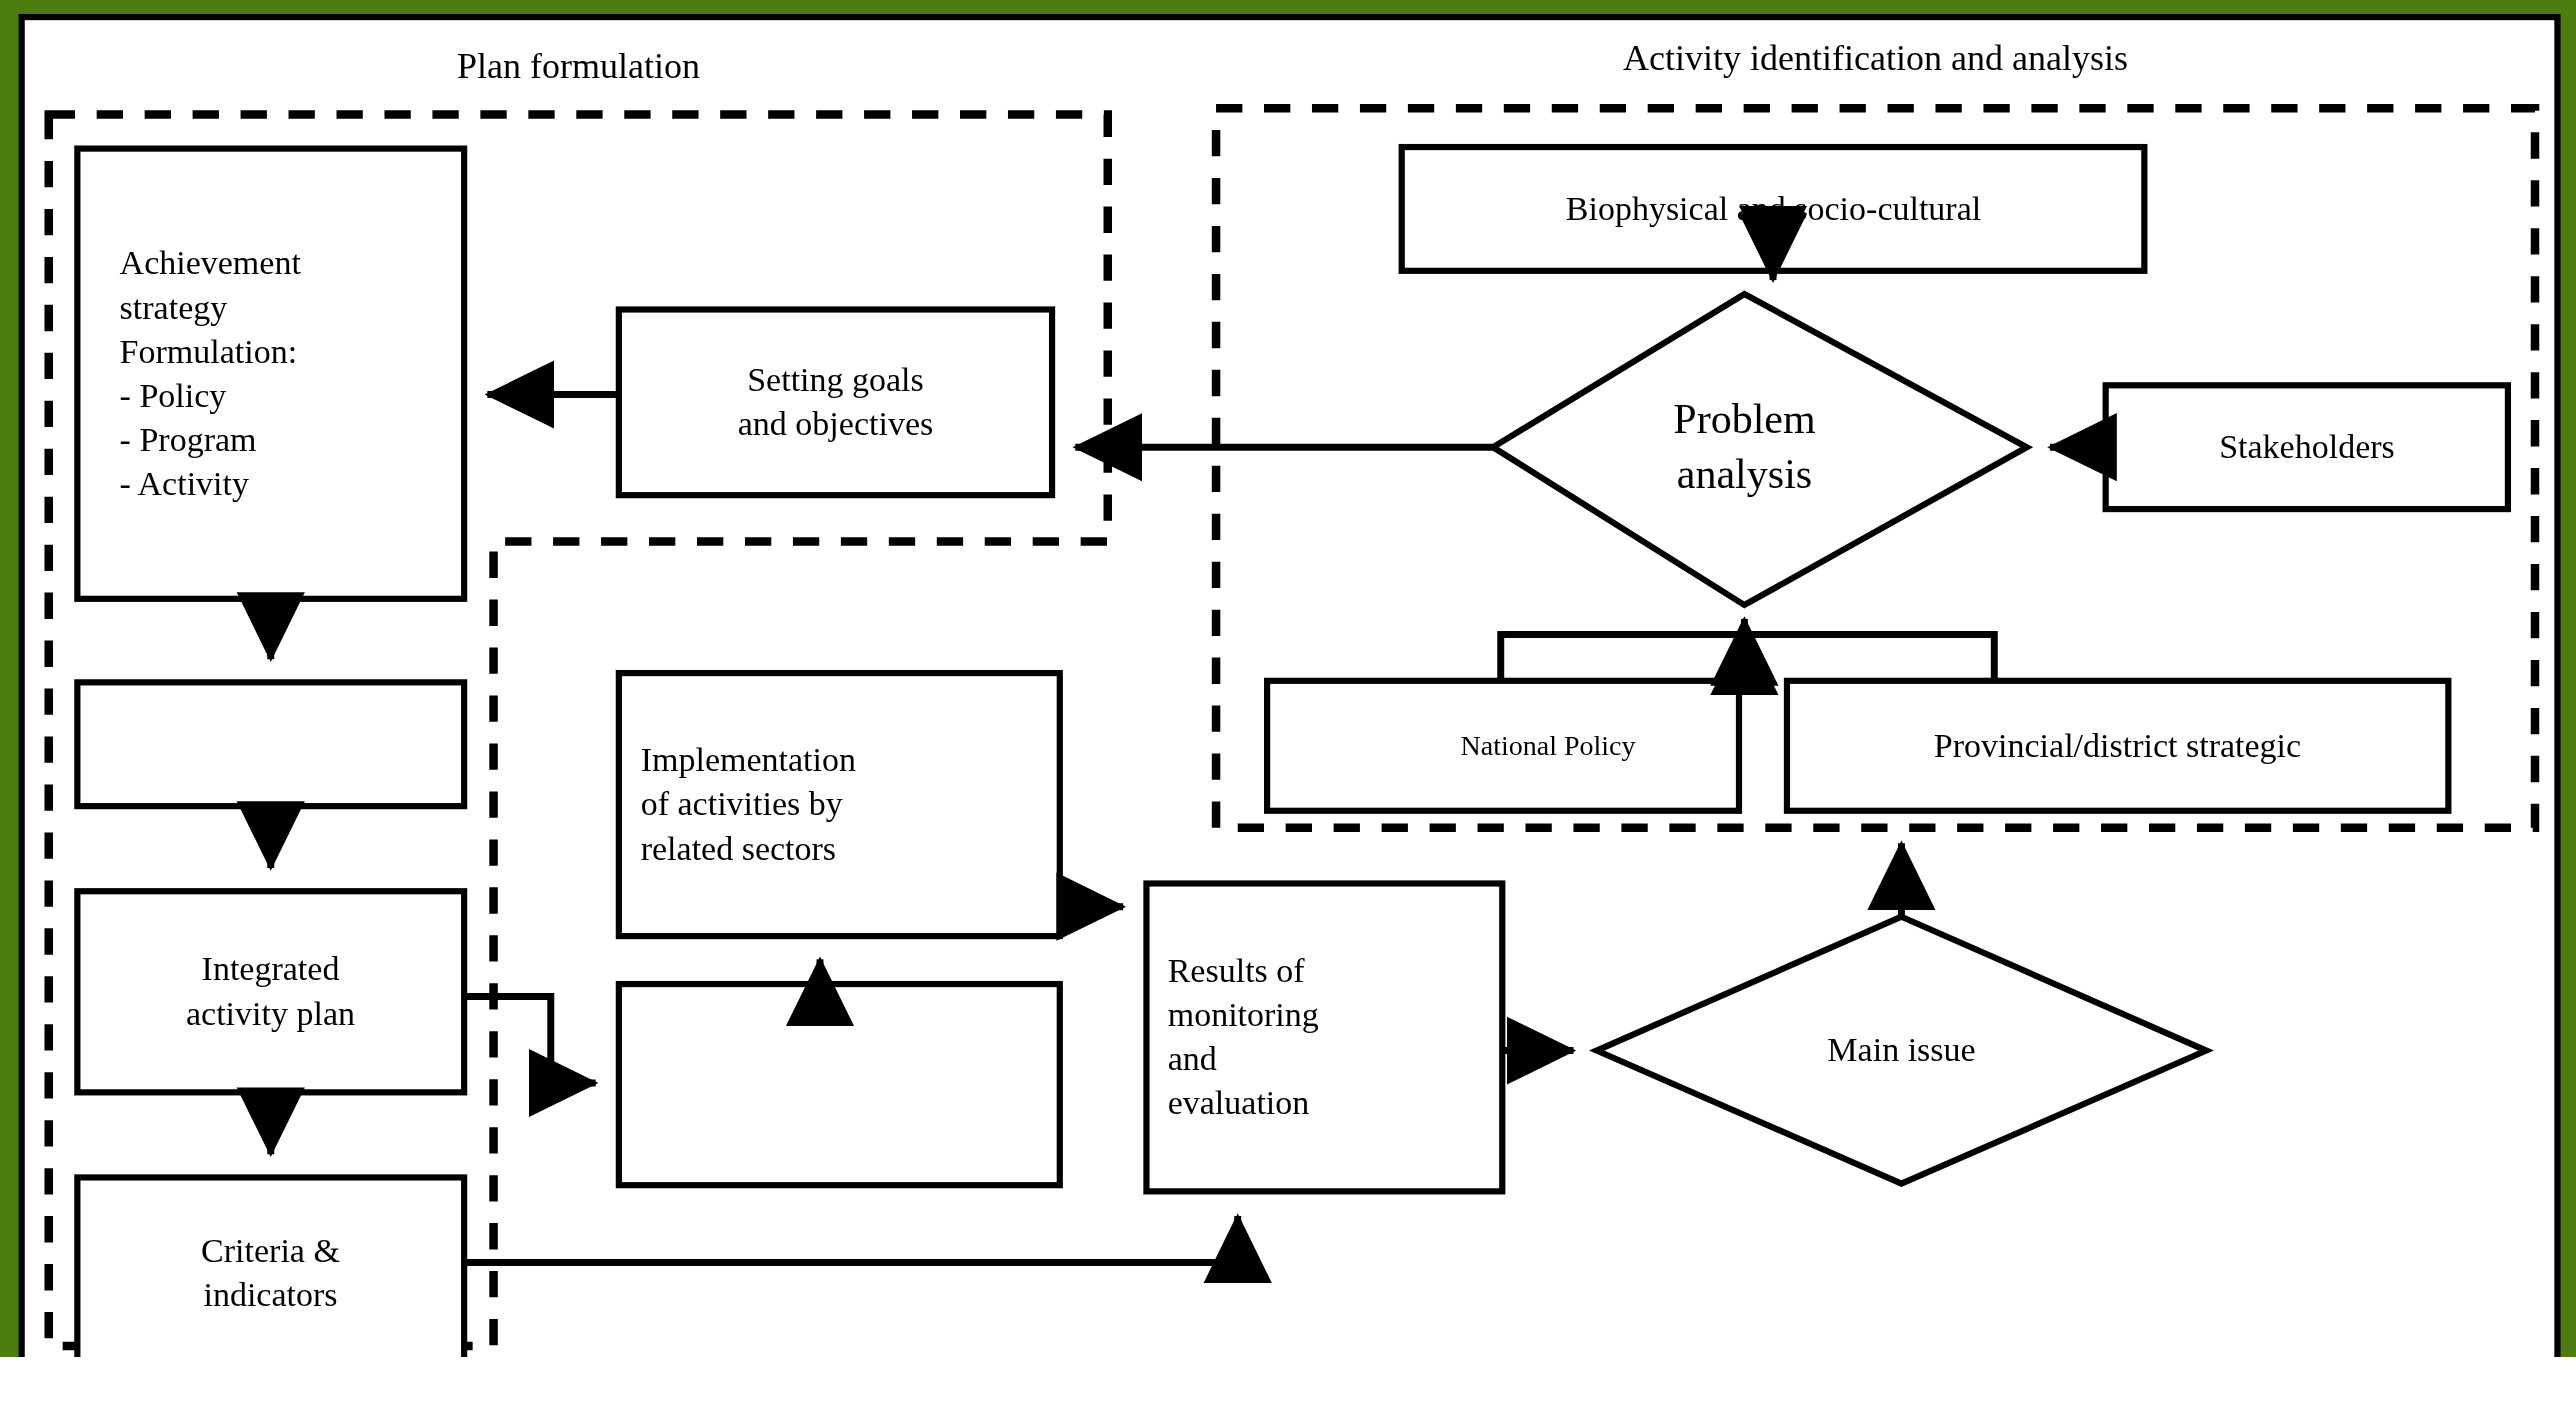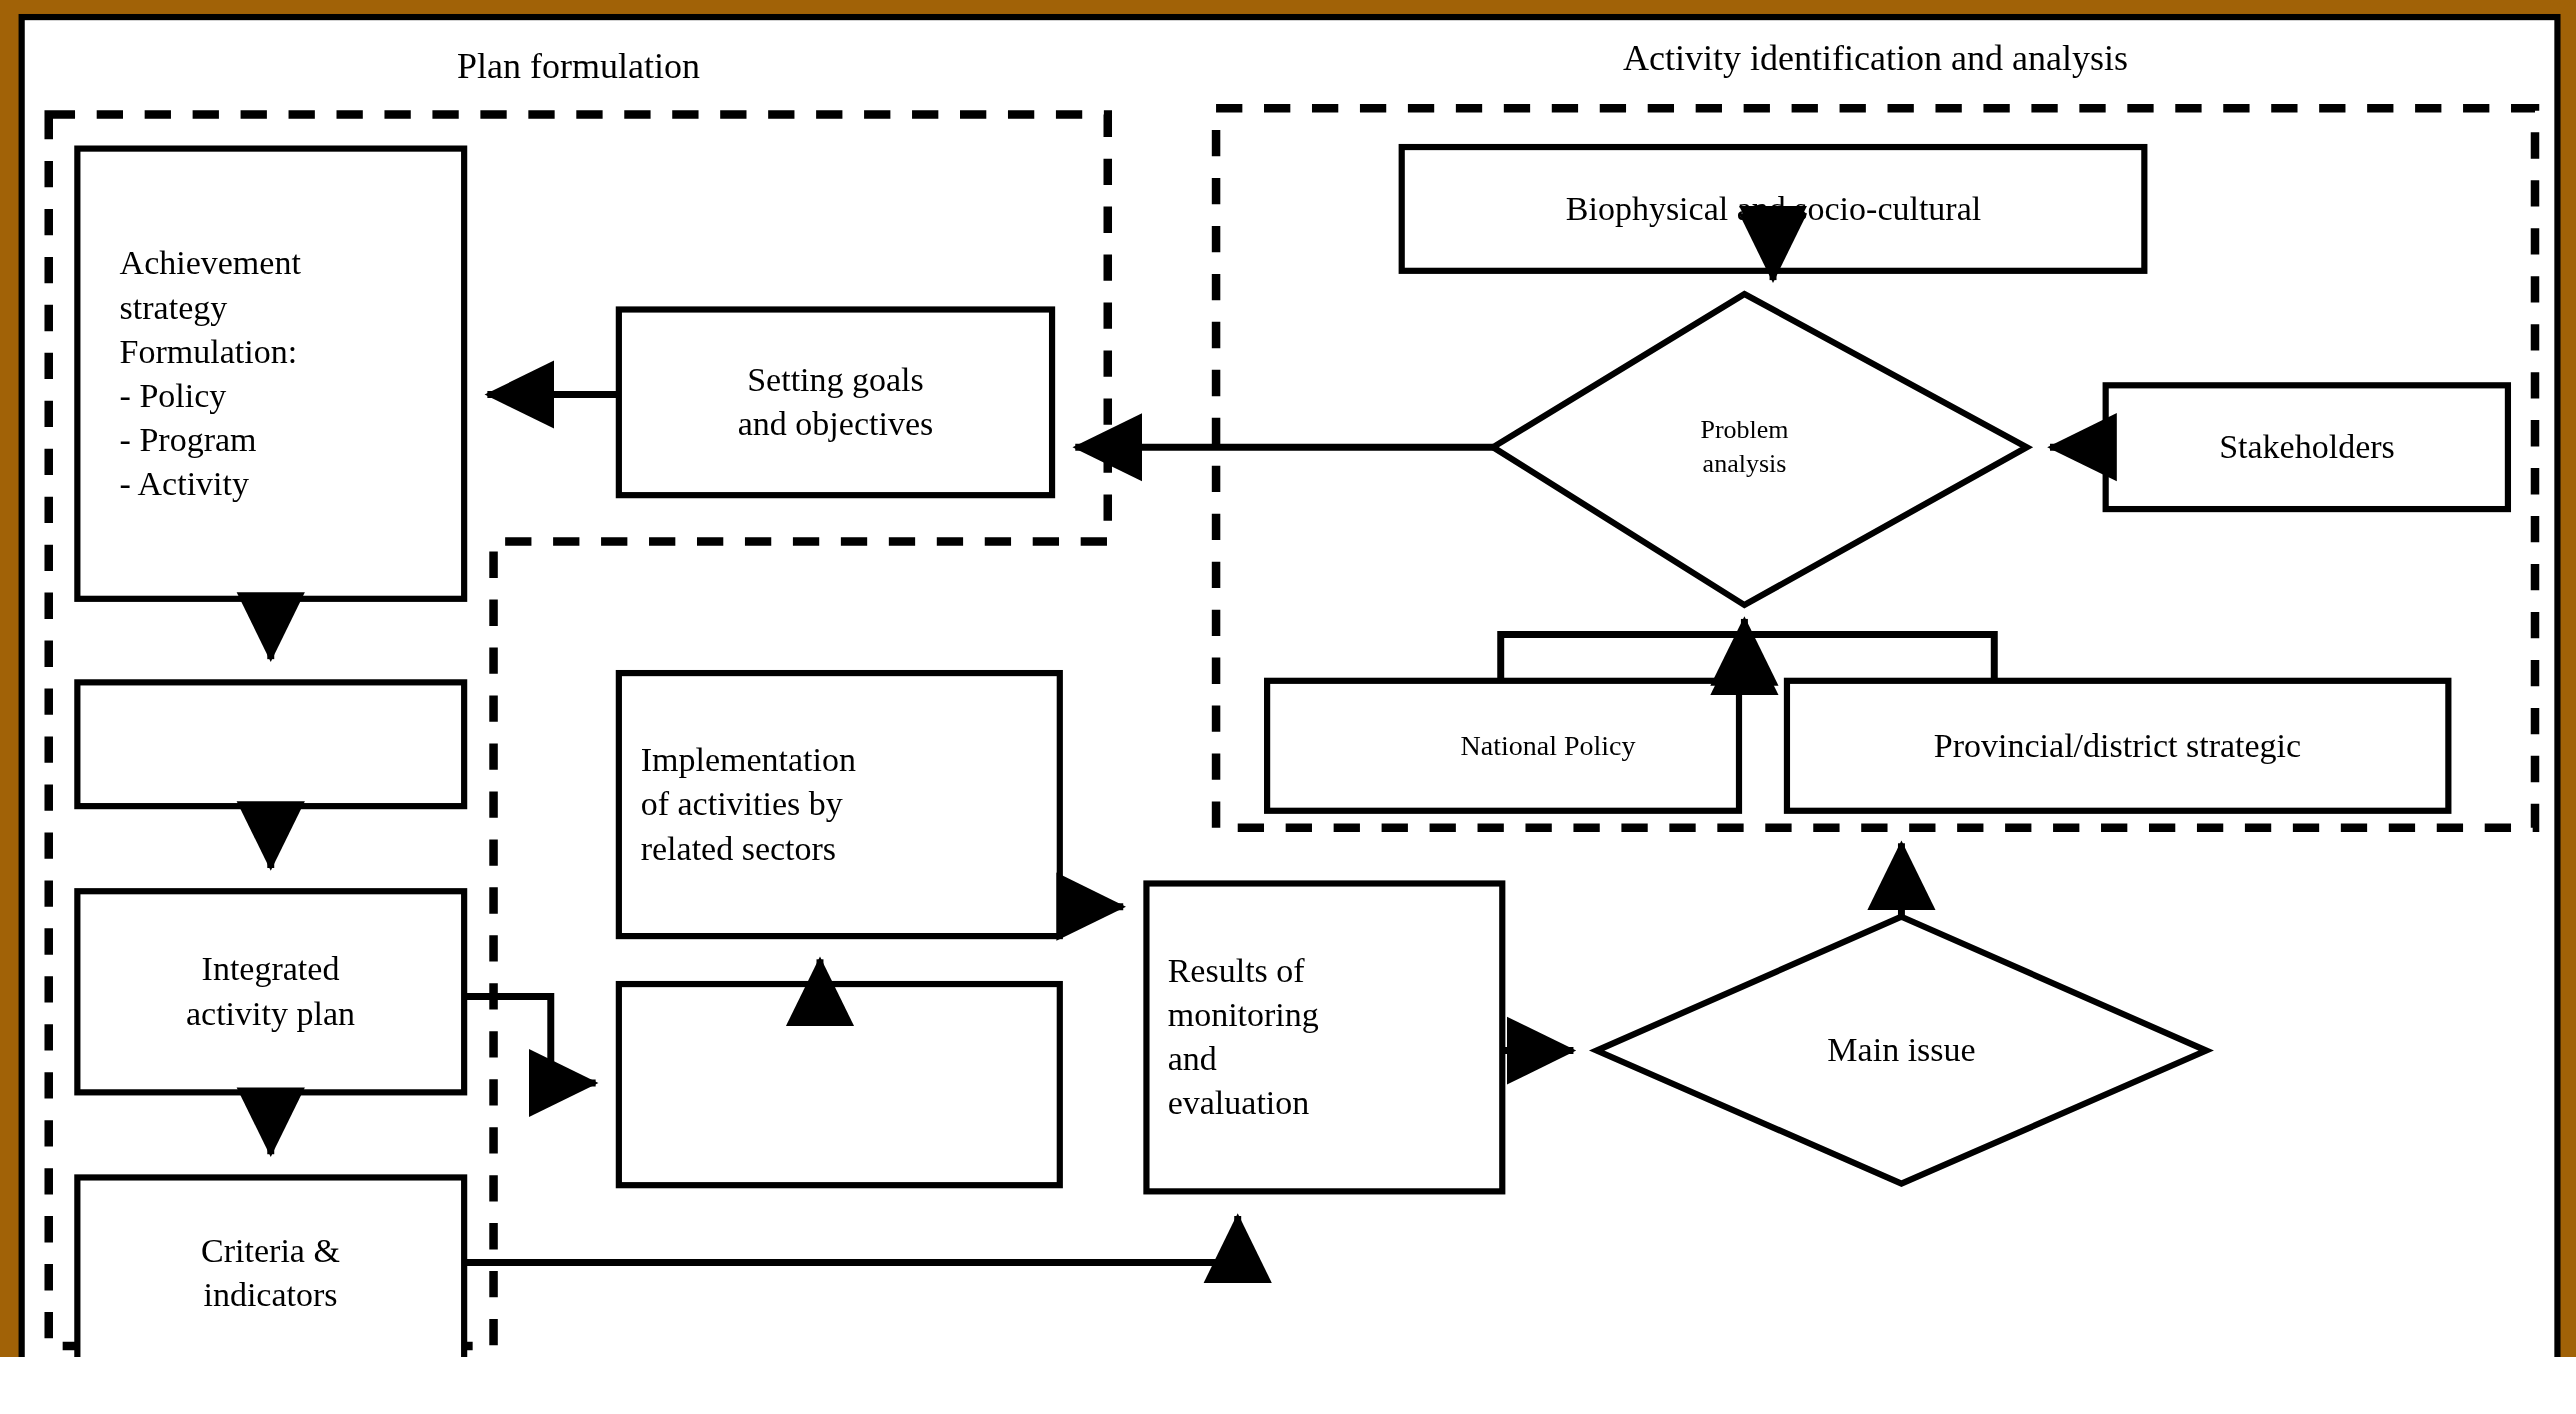--- a/index.html
+++ b/index.html
@@ -1,17 +1,17 @@
 <!DOCTYPE html>
 <html style="font-size:12.4px"><head>
 <meta charset="utf-8">
 <style>
   html,body{margin:0;padding:0;background:#ffffff;}
   body{width:2576px;height:1415px;font-family:"Liberation Serif",serif;}
-  #stage{position:relative;width:2576px;height:1357px;overflow:hidden;background:#a16207;text-decoration:underline;}
+  #stage{position:relative;width:2576px;height:1357px;overflow:hidden;background:#4d7c0f;text-decoration:underline;}
   svg{position:absolute;left:0;top:0;width:2576px;height:1415px;}
   .nodeText{
     position:absolute;
     font-family:"Liberation Serif",serif;
     color:#000;
     line-height:1.30;
     white-space:pre-line;
     pointer-events:none;
   }
   .ctr{display:flex;align-items:center;justify-content:center;text-align:center;}
@@ -139,21 +139,21 @@
 
   <div class="nodeText lft" style="left:1146px; top:883px; width:356px; height:308px; font-size:34px; padding-left:21.7px; box-sizing:border-box;">Results of
 monitoring
 and
 evaluation</div>
 
   <div class="nodeText ctr" style="left:1747px; top:1004px; width:309px; height:93px; font-size:34px;">Main issue</div>
 
   <div class="nodeText ctr" style="left:1402px; top:147px; width:743px; height:124px; font-size:34px;">Biophysical and socio-cultural</div>
 
-  <div class="nodeText ctr" style="left:1609px; top:385px; width:271px; height:124px; font-size:26px;">Problem
+  <div class="nodeText ctr" style="left:1609px; top:385px; width:271px; height:124px; font-size:42px;">Problem
 analysis</div>
 
   <div class="nodeText ctr" style="left:2106px; top:385px; width:402px; height:124px; font-size:34px;">Stakeholders</div>
 
   <div class="nodeText ctr" style="left:1312px; top:681px; width:472px; height:130px; font-size:28px;">National Policy</div>
 
   <div class="nodeText ctr" style="left:1787px; top:681px; width:661px; height:130px; font-size:34px;">Provincial/district strategic</div>
 
 </div>
 

